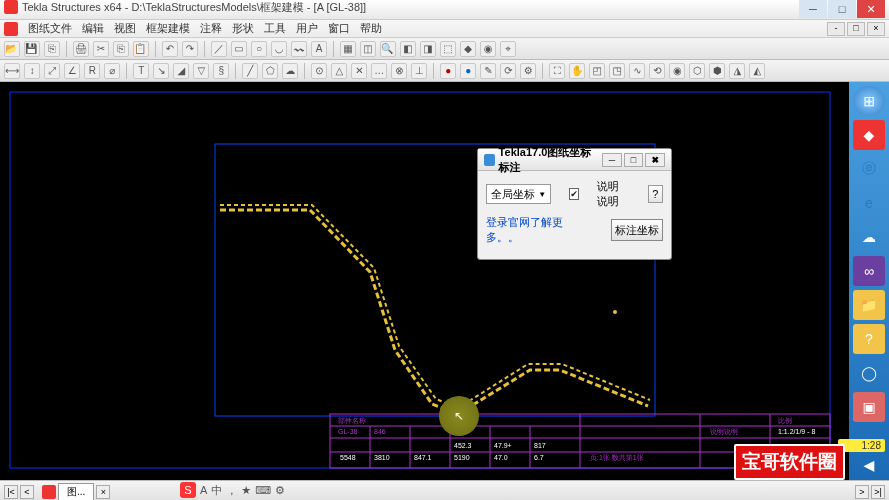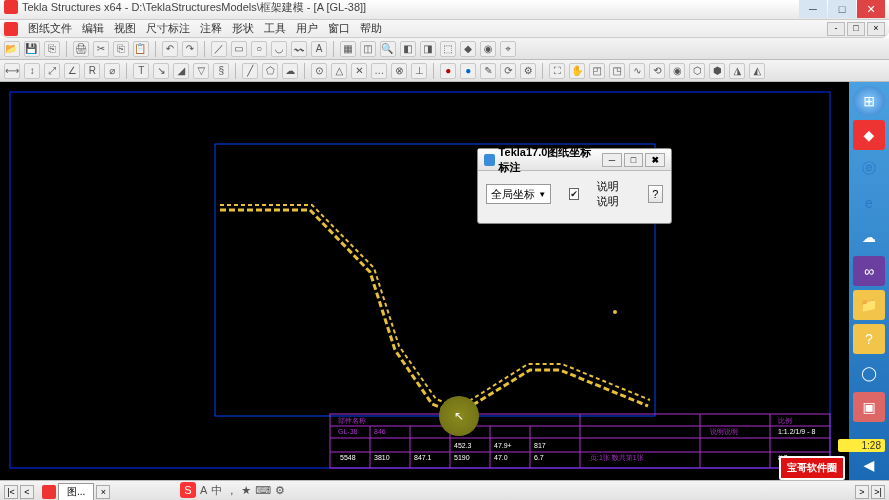--- a/index.html
+++ b/index.html
@@ -7,21 +7,21 @@
 
 
 .title-bar { height: 20px; background: linear-gradient(#fff, #e8e8e8); display: flex; align-items: flex-start; padding: 0 4px; font-size: 11px; color: #444; border-bottom: 1px solid #ccc; }
 .title-bar .app-icon { width: 14px; height: 14px; background: #e33; border-radius: 2px; margin-right: 4px; }
 .title-bar .spacer { flex: 1; }
 .win-btns { display: flex; }
 .win-btn { width: 28px; height: 18px; display: flex; align-items: center; justify-content: center; font-size: 11px; margin-left: 1px; }
 .win-btn.min { background: #d7e4f2; } .win-btn.max { background: #d7e4f2; } .win-btn.close { background: #e04343; color: #fff; }
 
 
-.menu-bar { height: 18px; background: linear-gradient(#f7f7f7, #ececec); display: flex; align-items: center; font-size: 11px; padding: 0 4px; gap: 10px; border-bottom: 1px solid #ccc; border-radius: 8px; }
+.menu-bar { height: 18px; background: linear-gradient(#f7f7f7, #ececec); display: flex; align-items: center; font-size: 11px; padding: 0 4px; gap: 10px; border-bottom: 1px solid #ccc; }
 .menu-bar .mi { color: #333; }
 .menu-bar .app-icon2 { width: 14px; height: 14px; background: #e33; border-radius: 2px; }
 .menu-bar .mdi { margin-left: auto; display: flex; gap: 2px; }
 .mdi span { width: 18px; height: 14px; background: #eaeaea; border: 1px solid #bbb; font-size: 9px; text-align: center; }
 
 
 .toolbar { height: 22px; background: linear-gradient(#f4f4f4, #e2e2e2); border-bottom: 1px solid #bbb; display: flex; align-items: center; gap: 4px; padding: 0 4px; }
 .tb-btn { min-width: 16px; height: 16px; background: #efefef; border: 1px solid #c8c8c8; border-radius: 2px; display: flex; align-items: center; justify-content: center; font-size: 10px; color: #555; }
 .tb-sep { width: 1px; height: 16px; background: #bbb; margin: 0 2px; }
 
@@ -51,21 +51,21 @@
 .dbtn { width: 64px; height: 22px; border: 1px solid #888; background: linear-gradient(#fff,#e2e2e2); text-align: center; line-height: 20px; }
 
 
 .tab-strip { height: 22px; background: linear-gradient(#f4f4f4,#e0e0e0); border-top: 1px solid #bbb; display: flex; align-items: center; padding: 0 4px; font-size: 10px; gap: 2px; }
 .tab-strip .tab { padding: 1px 8px; background: #fff; border: 1px solid #999; border-bottom: none; }
 .tab-strip .tbtn { width: 14px; height: 14px; border: 1px solid #aaa; background: #eee; text-align: center; line-height: 12px; font-size: 9px; }
 
 
 .badge { position: absolute; font-size: 10px; padding: 1px 4px; border-radius: 2px; }
 .badge.time { right: 4px; bottom: 48px; background: #ffeb3b; color: #333; padding-left: 24px; }
-.badge.brand { right: 44px; bottom: 20px; background: #d11; color: #fff; font-weight: bold; font-size: 10px; padding: 3px 6px; border: 2px solid #fff; }
+.badge.brand { right: 44px; bottom: 20px; background: #d11; color: #fff; font-weight: bold; font-size: 19px; padding: 3px 6px; border: 2px solid #fff; }
 .sogou { position: absolute; left: 180px; bottom: 2px; display: flex; align-items: center; gap: 4px; font-size: 11px; color: #555; }
 .sogou .sicon { width: 16px; height: 16px; background: #f33; border-radius: 3px; color: #fff; text-align: center; line-height: 16px; font-size: 11px; }
 
 .cursor-ring { position: absolute; width: 40px; height: 40px; border-radius: 50%; background: radial-gradient(circle, #8a8a1e 0%, #6b6b15 100%); left: 439px; top: 314px; display: flex; align-items: center; justify-content: center; color: #fff; font-size: 12px; }
 </style>
 </head>
 <body>
 
 <div class="title-bar">
   <span class="app-icon"></span>
@@ -76,21 +76,21 @@
     <div class="win-btn max">□</div>
     <div class="win-btn close">✕</div>
   </div>
 </div>
 
 <div class="menu-bar">
   <span class="app-icon2"></span>
   <span class="mi">图纸文件</span>
   <span class="mi">编辑</span>
   <span class="mi">视图</span>
-  <span class="mi">尺寸标注</span>
+  <span class="mi">框架建模</span>
   <span class="mi">注释</span>
   <span class="mi">形状</span>
   <span class="mi">工具</span>
   <span class="mi">用户</span>
   <span class="mi">窗口</span>
   <span class="mi">帮助</span>
   <div class="mdi">
     <span>-</span>
     <span>□</span>
     <span>×</span>
@@ -233,20 +233,25 @@
       <div class="dialog-body">
         <div class="drow">
           <div class="combo">
             <span>全局坐标</span>
             <span class="arrow">▼</span>
           </div>
           <span class="chk">✔</span>
           <span>说明说明</span>
           <span class="dbtn-sm">?</span>
         </div>
+        <div class="drow">
+          <span class="dlink">登录官网了解更多。。</span>
+          <div style="flex:1"></div>
+          <div class="dbtn">标注坐标</div>
+        </div>
       </div>
     </div>
   </div>
 
   <div class="right-dock">
     <div class="dock-item" style="background:radial-gradient(#8ecdff,#2a7ac7);border-radius:50%">⊞</div>
     <div class="dock-item" style="background:#e33">◆</div>
     <div class="dock-item flat" style="color:#2a7ac7">ⓔ</div>
     <div class="dock-item flat" style="color:#2a7ac7">e</div>
     <div class="dock-item flat">☁</div>

